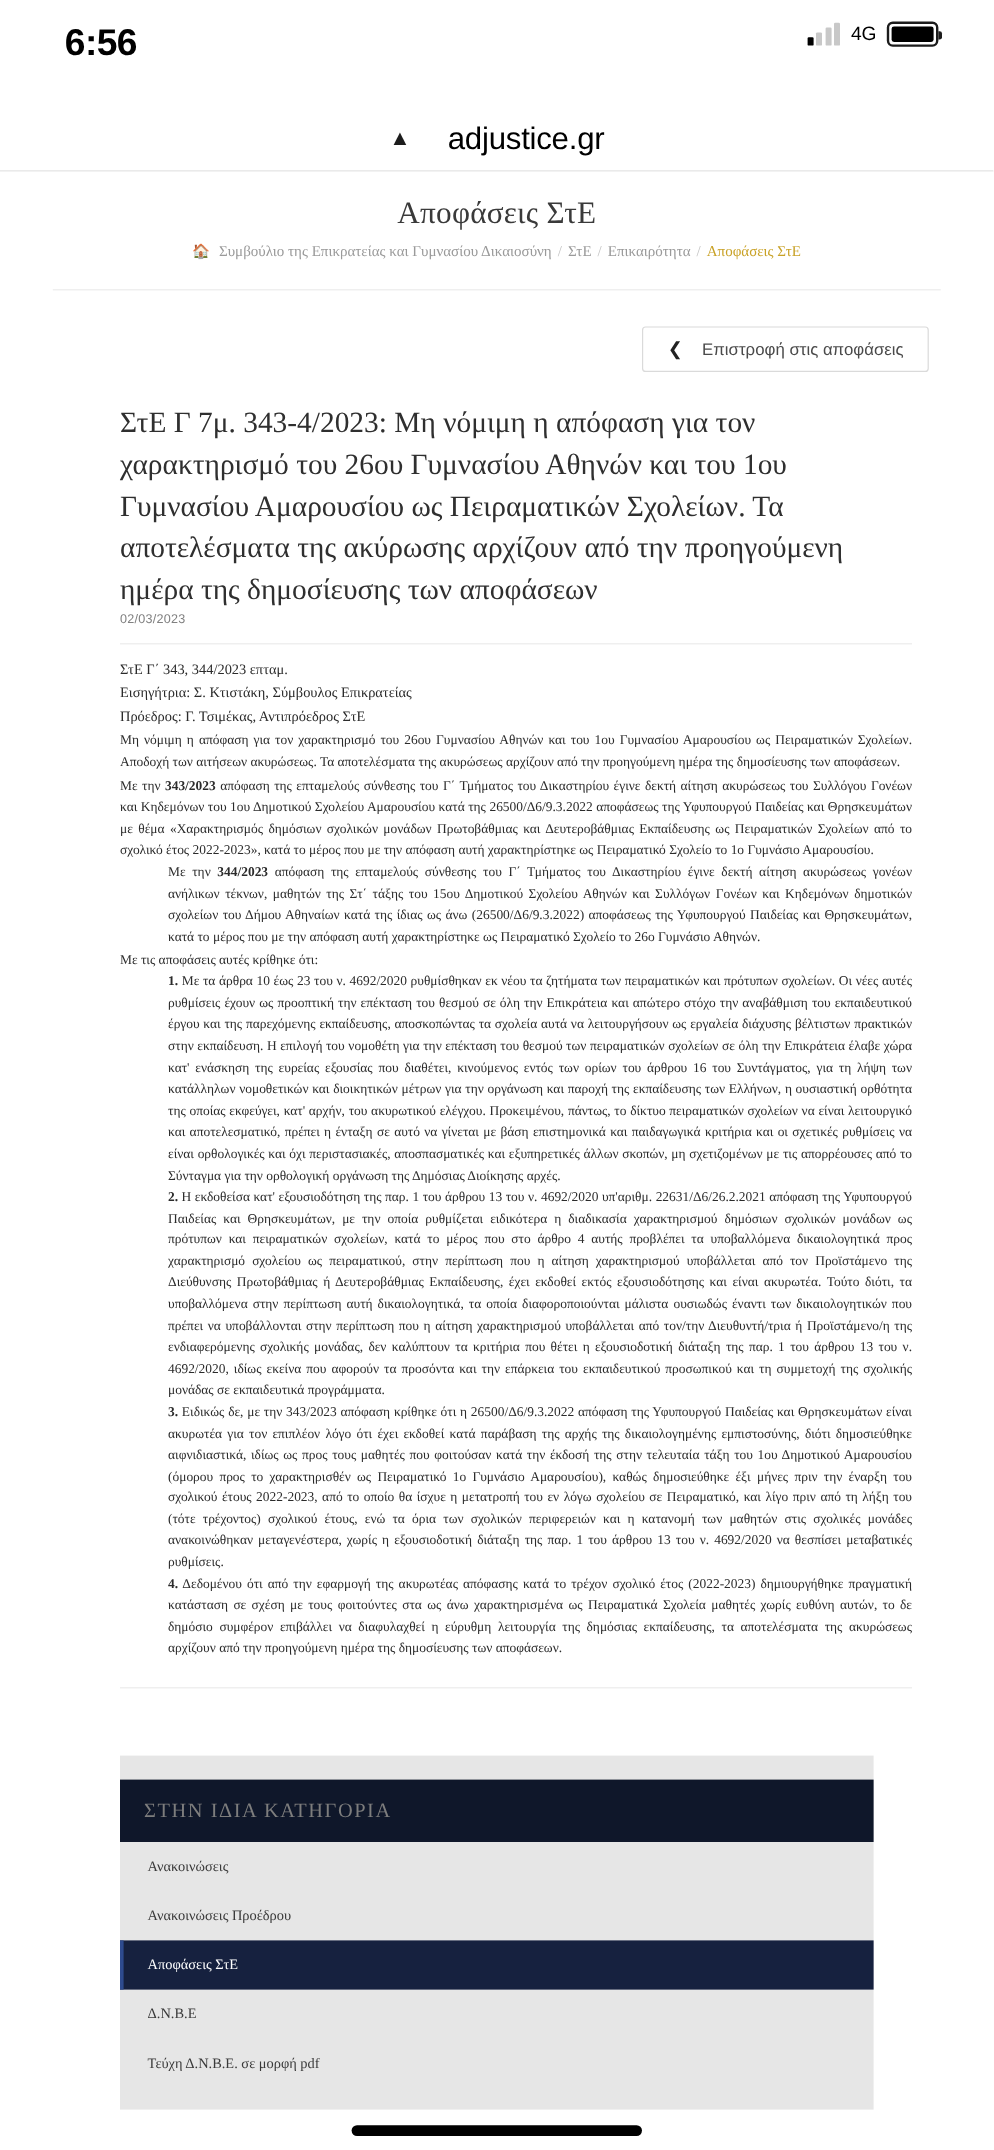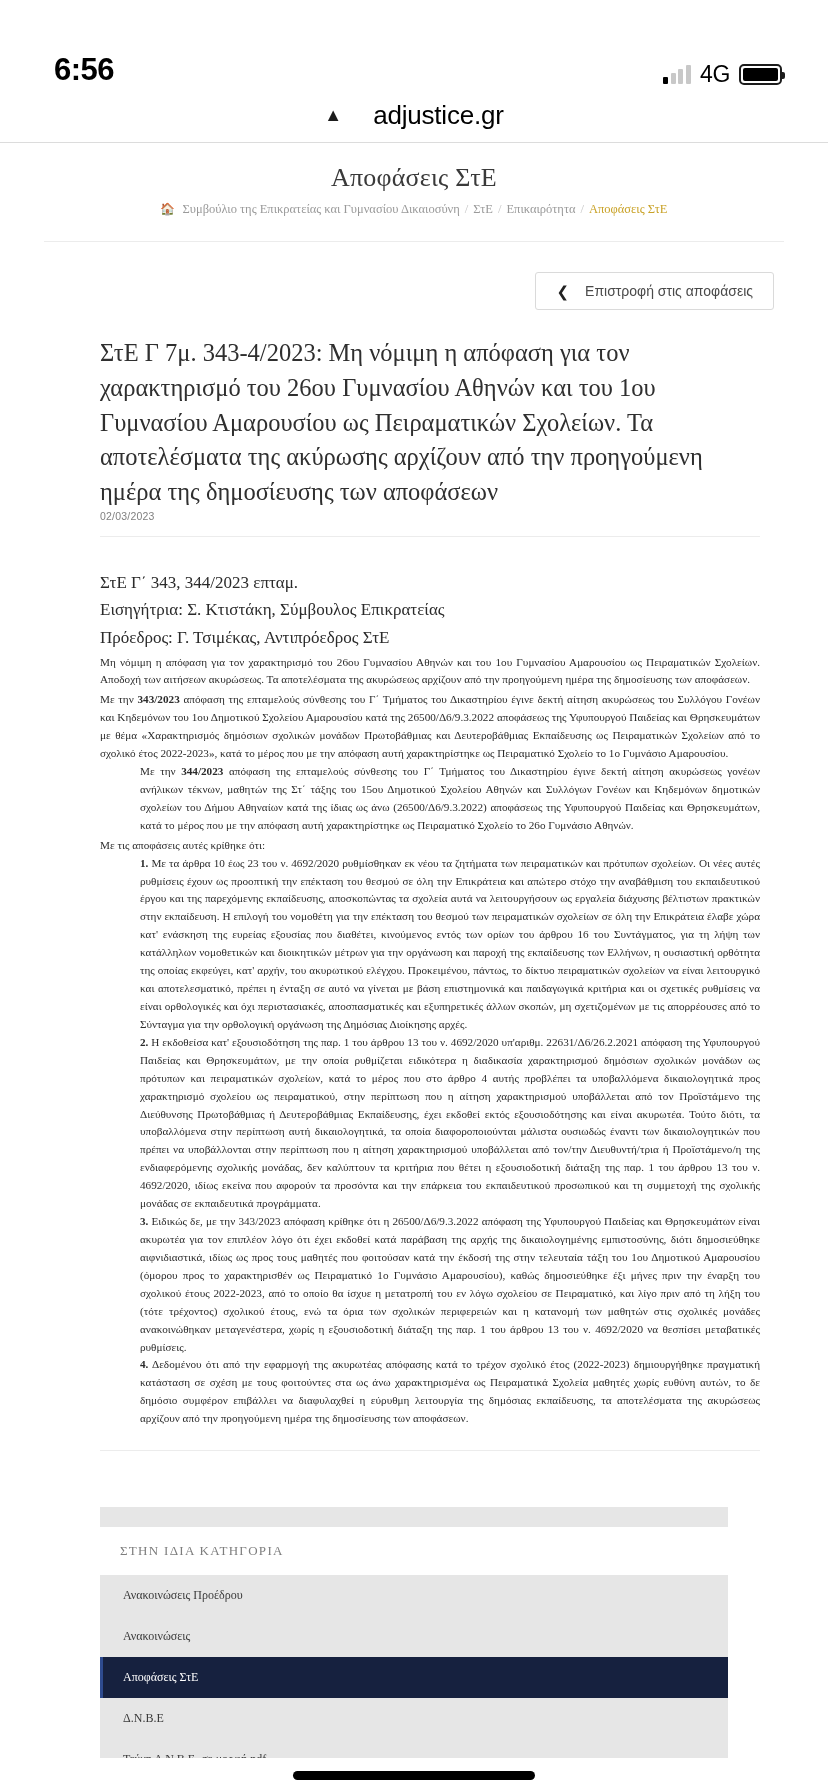--- a/index.html
+++ b/index.html
@@ -10,21 +10,21 @@
     background: #ffffff;
     font-family: "Liberation Serif", "DejaVu Serif", serif;
     -webkit-font-smoothing: antialiased;
   }
   body { position: relative; overflow: hidden; }
 
   
   .status-bar {
     height: 88px;
     display: flex;
-    align-items: flex-end;
+    align-items: flex-start;
     justify-content: space-between;
     padding: 18px 46px 0 54px;
     font-family: "Liberation Sans", sans-serif;
     background: #ffffff;
   }
   .status-time {
     font-size: 31px;
     font-weight: 600;
     color: #000;
     letter-spacing: -0.5px;
@@ -34,21 +34,21 @@
     align-items: center;
     gap: 9px;
   }
   .sig-bars { display: flex; align-items: flex-end; gap: 2.5px; height: 19px; }
   .sig-bars i { display: block; width: 5px; background: #c8c8c8; border-radius: 1px; }
   .sig-bars i.on { background: #000; }
   .sig-bars i:nth-child(1) { height: 7px; }
   .sig-bars i:nth-child(2) { height: 11px; }
   .sig-bars i:nth-child(3) { height: 15px; }
   .sig-bars i:nth-child(4) { height: 19px; }
-  .net-label { font-size: 23px; font-weight: 500; color: #000; letter-spacing: -0.3px; }
+  .net-label { font-size: 16px; font-weight: 500; color: #000; letter-spacing: -0.3px; }
   .battery {
     position: relative;
     width: 43px; height: 21px;
     border: 2px solid #1c1c1c;
     border-radius: 5px;
     padding: 2px;
   }
   .battery::after {
     content: "";
     position: absolute;
@@ -146,22 +146,22 @@
     font-family: "Liberation Sans", sans-serif;
     letter-spacing: 0.2px;
   }
   .article-rule {
     margin: 14px 0 0;
     height: 1px;
     background: #ececec;
   }
 
   .meta-block {
-    margin-top: 32px;
-    font-size: 17px;
+    margin-top: 12px;
+    font-size: 12px;
     line-height: 1.62;
     color: #2b2b2b;
   }
   .body-para {
     margin-top: 2px;
     font-size: 11.2px;
     line-height: 1.60;
     color: #2b2b2b;
     text-align: justify;
   }
@@ -177,24 +177,24 @@
     margin: 22px 0 0;
     height: 1px;
     background: #ececec;
   }
 
   
   .category-wrap { padding: 56px 100px 0 100px; }
   .category-box { background: #e6e6e6; padding: 20px 0 26px; }
   .category-heading {
     padding: 16px 20px;
-    font-size: 13px;
+    font-size: 17px;
     letter-spacing: 1.3px;
     color: #7d7d7d;
-    background: #ffffff;
+    background: #0f172a;
   }
   .cat-item {
     display: block;
     padding: 13px 20px;
     font-size: 12px;
     color: #3a3a3a;
     text-decoration: none;
     border-left: 3px solid transparent;
     cursor: pointer;
   }
@@ -287,22 +287,22 @@
   <p class="body-para tight"><b>2.</b> Η εκδοθείσα κατ' εξουσιοδότηση της παρ. 1 του άρθρου 13 του ν. 4692/2020 υπ'αριθμ. 22631/Δ6/26.2.2021 απόφαση της Υφυπουργού Παιδείας και Θρησκευμάτων, με την οποία ρυθμίζεται ειδικότερα η διαδικασία χαρακτηρισμού δημόσιων σχολικών μονάδων ως πρότυπων και πειραματικών σχολείων, κατά το μέρος που στο άρθρο 4 αυτής προβλέπει τα υποβαλλόμενα δικαιολογητικά προς χαρακτηρισμό σχολείου ως πειραματικού, στην περίπτωση που η αίτηση χαρακτηρισμού υποβάλλεται από τον Προϊστάμενο της Διεύθυνσης Πρωτοβάθμιας ή Δευτεροβάθμιας Εκπαίδευσης, έχει εκδοθεί εκτός εξουσιοδότησης και είναι ακυρωτέα. Τούτο διότι, τα υποβαλλόμενα στην περίπτωση αυτή δικαιολογητικά, τα οποία διαφοροποιούνται μάλιστα ουσιωδώς έναντι των δικαιολογητικών που πρέπει να υποβάλλονται στην περίπτωση που η αίτηση χαρακτηρισμού υποβάλλεται από τον/την Διευθυντή/τρια ή Προϊστάμενο/η της ενδιαφερόμενης σχολικής μονάδας, δεν καλύπτουν τα κριτήρια που θέτει η εξουσιοδοτική διάταξη της παρ. 1 του άρθρου 13 του ν. 4692/2020, ιδίως εκείνα που αφορούν τα προσόντα και την επάρκεια του εκπαιδευτικού προσωπικού και τη συμμετοχή της σχολικής μονάδας σε εκπαιδευτικά προγράμματα.</p>
   <p class="body-para tight"><b>3.</b> Ειδικώς δε, με την 343/2023 απόφαση κρίθηκε ότι η 26500/Δ6/9.3.2022 απόφαση της Υφυπουργού Παιδείας και Θρησκευμάτων είναι ακυρωτέα για τον επιπλέον λόγο ότι έχει εκδοθεί κατά παράβαση της αρχής της δικαιολογημένης εμπιστοσύνης, διότι δημοσιεύθηκε αιφνιδιαστικά, ιδίως ως προς τους μαθητές που φοιτούσαν κατά την έκδοσή της στην τελευταία τάξη του 1ου Δημοτικού Αμαρουσίου (όμορου προς το χαρακτηρισθέν ως Πειραματικό 1ο Γυμνάσιο Αμαρουσίου), καθώς δημοσιεύθηκε έξι μήνες πριν την έναρξη του σχολικού έτους 2022-2023, από το οποίο θα ίσχυε η μετατροπή του εν λόγω σχολείου σε Πειραματικό, και λίγο πριν από τη λήξη του (τότε τρέχοντος) σχολικού έτους, ενώ τα όρια των σχολικών περιφερειών και η κατανομή των μαθητών στις σχολικές μονάδες ανακοινώθηκαν μεταγενέστερα, χωρίς η εξουσιοδοτική διάταξη της παρ. 1 του άρθρου 13 του ν. 4692/2020 να θεσπίσει μεταβατικές ρυθμίσεις.</p>
   <p class="body-para tight"><b>4.</b> Δεδομένου ότι από την εφαρμογή της ακυρωτέας απόφασης κατά το τρέχον σχολικό έτος (2022-2023) δημιουργήθηκε πραγματική κατάσταση σε σχέση με τους φοιτούντες στα ως άνω χαρακτηρισμένα ως Πειραματικά Σχολεία μαθητές χωρίς ευθύνη αυτών, το δε δημόσιο συμφέρον επιβάλλει να διαφυλαχθεί η εύρυθμη λειτουργία της δημόσιας εκπαίδευσης, τα αποτελέσματα της ακυρώσεως αρχίζουν από την προηγούμενη ημέρα της δημοσίευσης των αποφάσεων.</p>
 
   <div class="article-bottom-rule"></div>
 </div>
 
 <div class="category-wrap">
   <div class="category-box">
     <div class="category-heading">ΣΤΗΝ ΙΔΙΑ ΚΑΤΗΓΟΡΙΑ</div>
+    <a class="cat-item" href="#">Ανακοινώσεις</a>
     <a class="cat-item" href="#">Ανακοινώσεις Προέδρου</a>
-    <a class="cat-item" href="#">Ανακοινώσεις</a>
     <a class="cat-item active" href="#">Αποφάσεις ΣτΕ</a>
     <a class="cat-item" href="#">Δ.Ν.Β.Ε</a>
     <a class="cat-item" href="#">Τεύχη Δ.Ν.Β.Ε. σε μορφή pdf</a>
 
   </div>
 </div>
 
 <div class="home-indicator-area">
   <div class="home-indicator"></div>
 </div>

